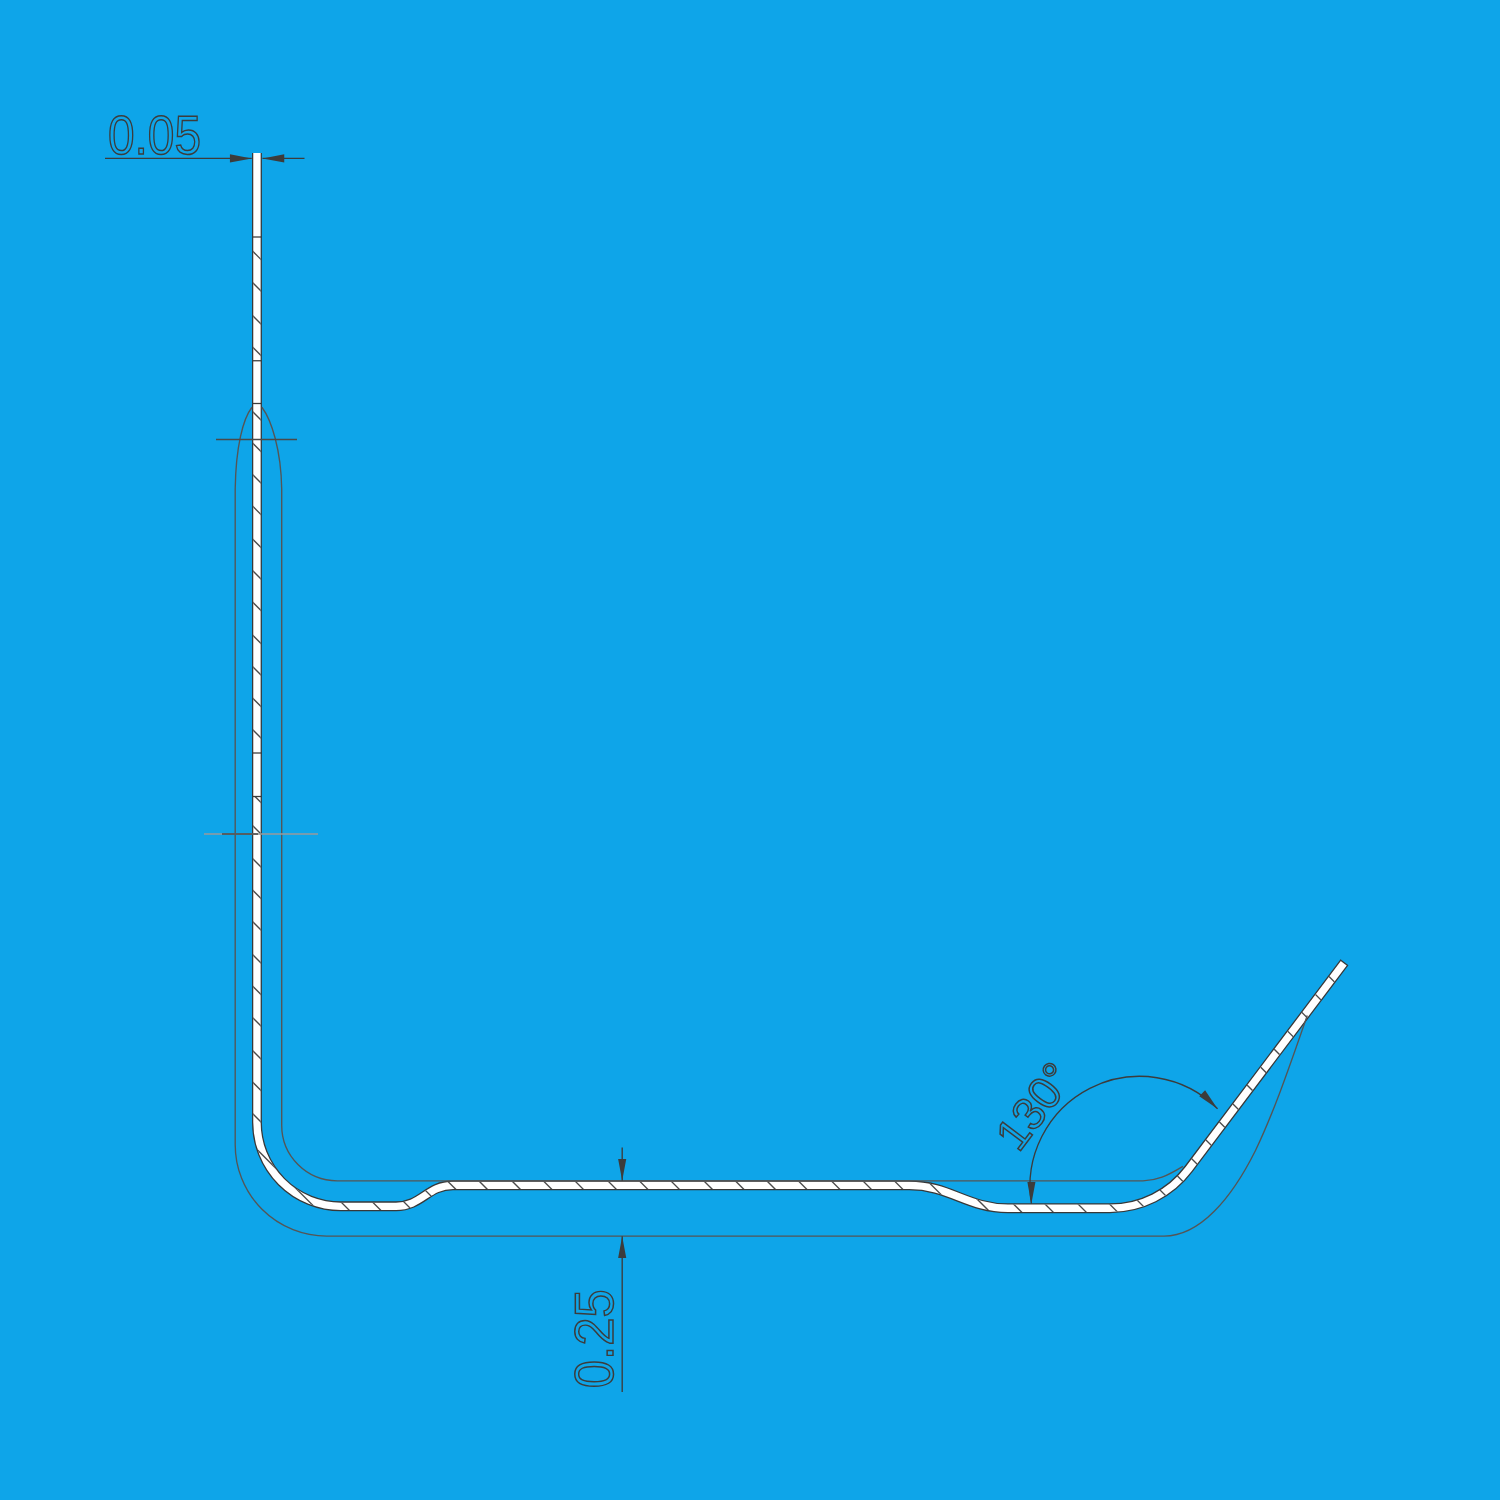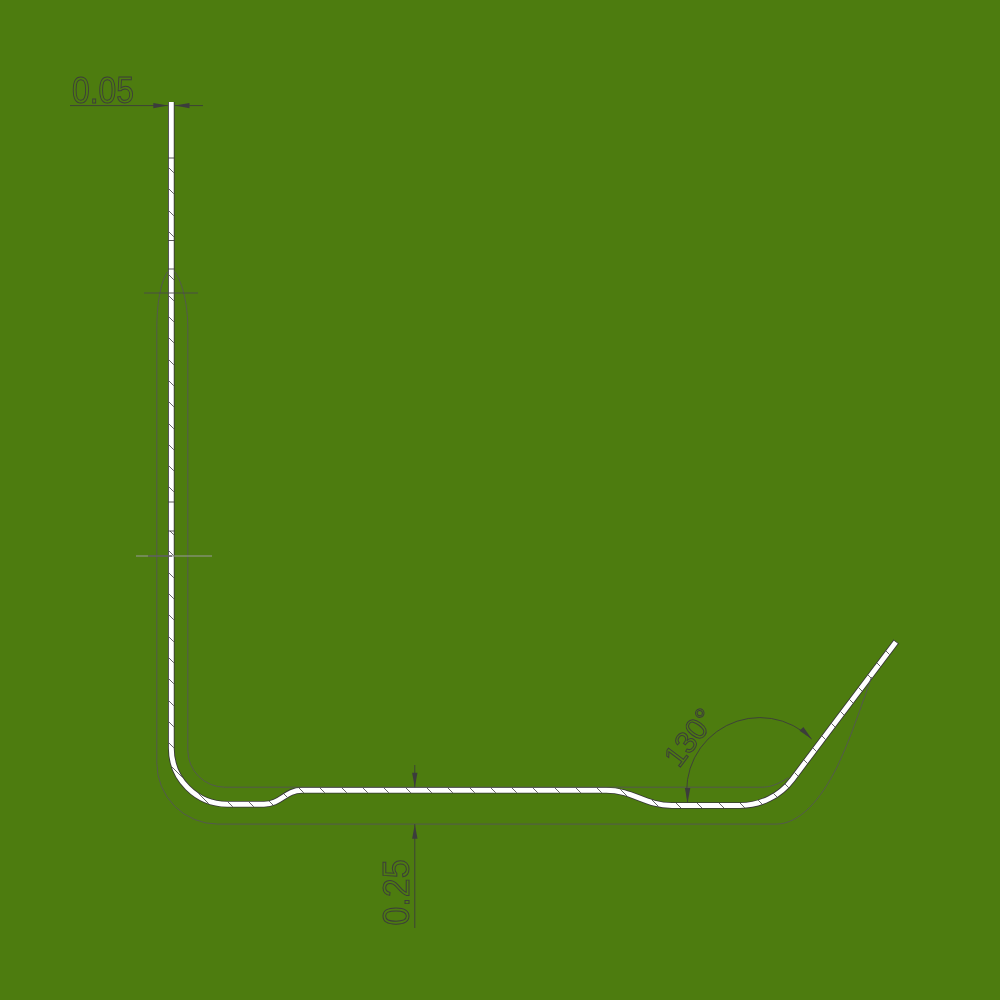--- a/index.html
+++ b/index.html
@@ -1,16 +1,16 @@
 <!DOCTYPE html>
 <html><head>
 <meta charset="utf-8">
 <style>
   html,body { margin:0; padding:0; background:#ffffff; }
-  .page { position:relative; width:1000px; height:1000px; background:#4d7c0f;
+  .page { position:relative; width:1000px; height:1000px; background:#0ea5e9;
           font-family:"Liberation Sans", sans-serif; }
   svg { position:absolute; left:0; top:0; }
   text { font-family:"Liberation Sans", sans-serif; }
 </style>
 </head>
 <body>
 
 <div class="page">
 <svg width="1000" height="1000" viewBox="0 0 1000 1000">
   <defs>

